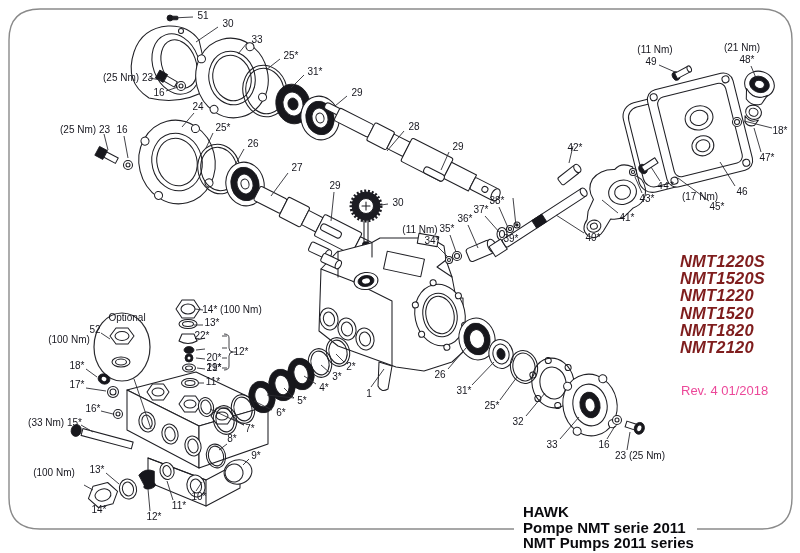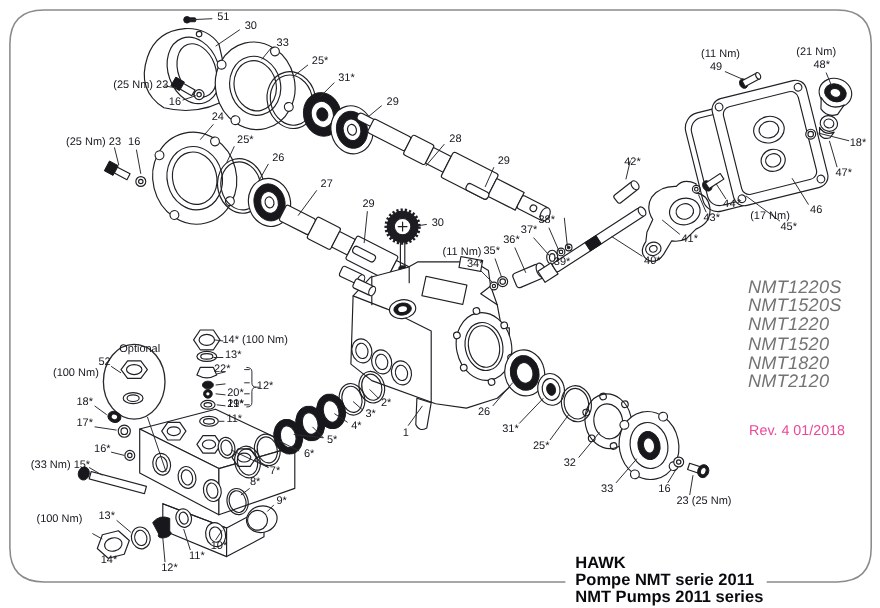--- a/index.html
+++ b/index.html
@@ -6,22 +6,22 @@
   #stage{position:relative;width:800px;height:553px;background:#ffffff;overflow:hidden;
          font-family:"Liberation Sans",sans-serif;}
   #art{position:absolute;left:0;top:0;}
   .ln{fill:none;stroke:#1f1f24;stroke-width:1.05;stroke-linecap:round;stroke-linejoin:round;}
   .fw{fill:#ffffff;stroke:#1f1f24;stroke-width:1.05;stroke-linejoin:round;}
   .dk{fill:#17171c;stroke:#17171c;stroke-width:0.8;}
   .ld{stroke:#2c2c32;stroke-width:0.9;}
   .border-line{fill:none;stroke:#8a8a8a;stroke-width:1.4;}
   .lbl{position:absolute;transform:translate(-50%,-50%);font-size:10px;line-height:1;
        color:#16161e;white-space:nowrap;}
-  #models{position:absolute;left:680px;top:253px;font-weight:normal;font-style:italic;
-          font-size:16.5px;line-height:17.2px;color:#737373;letter-spacing:.2px;}
+  #models{position:absolute;left:680px;top:253px;font-weight:bold;font-style:italic;
+          font-size:16.5px;line-height:17.2px;color:#7f1d1d;letter-spacing:.2px;}
   #revision{position:absolute;left:681px;top:383px;font-size:13px;color:#ec4899;}
   #footer{position:absolute;left:523px;top:504px;font-weight:bold;font-size:15px;
           line-height:15.6px;color:#0a0a0e;}
 </style>
 </head>
 <body>
 
 <div id="stage">
 
 <svg id="art" width="800" height="553" viewBox="0 0 800 553">

